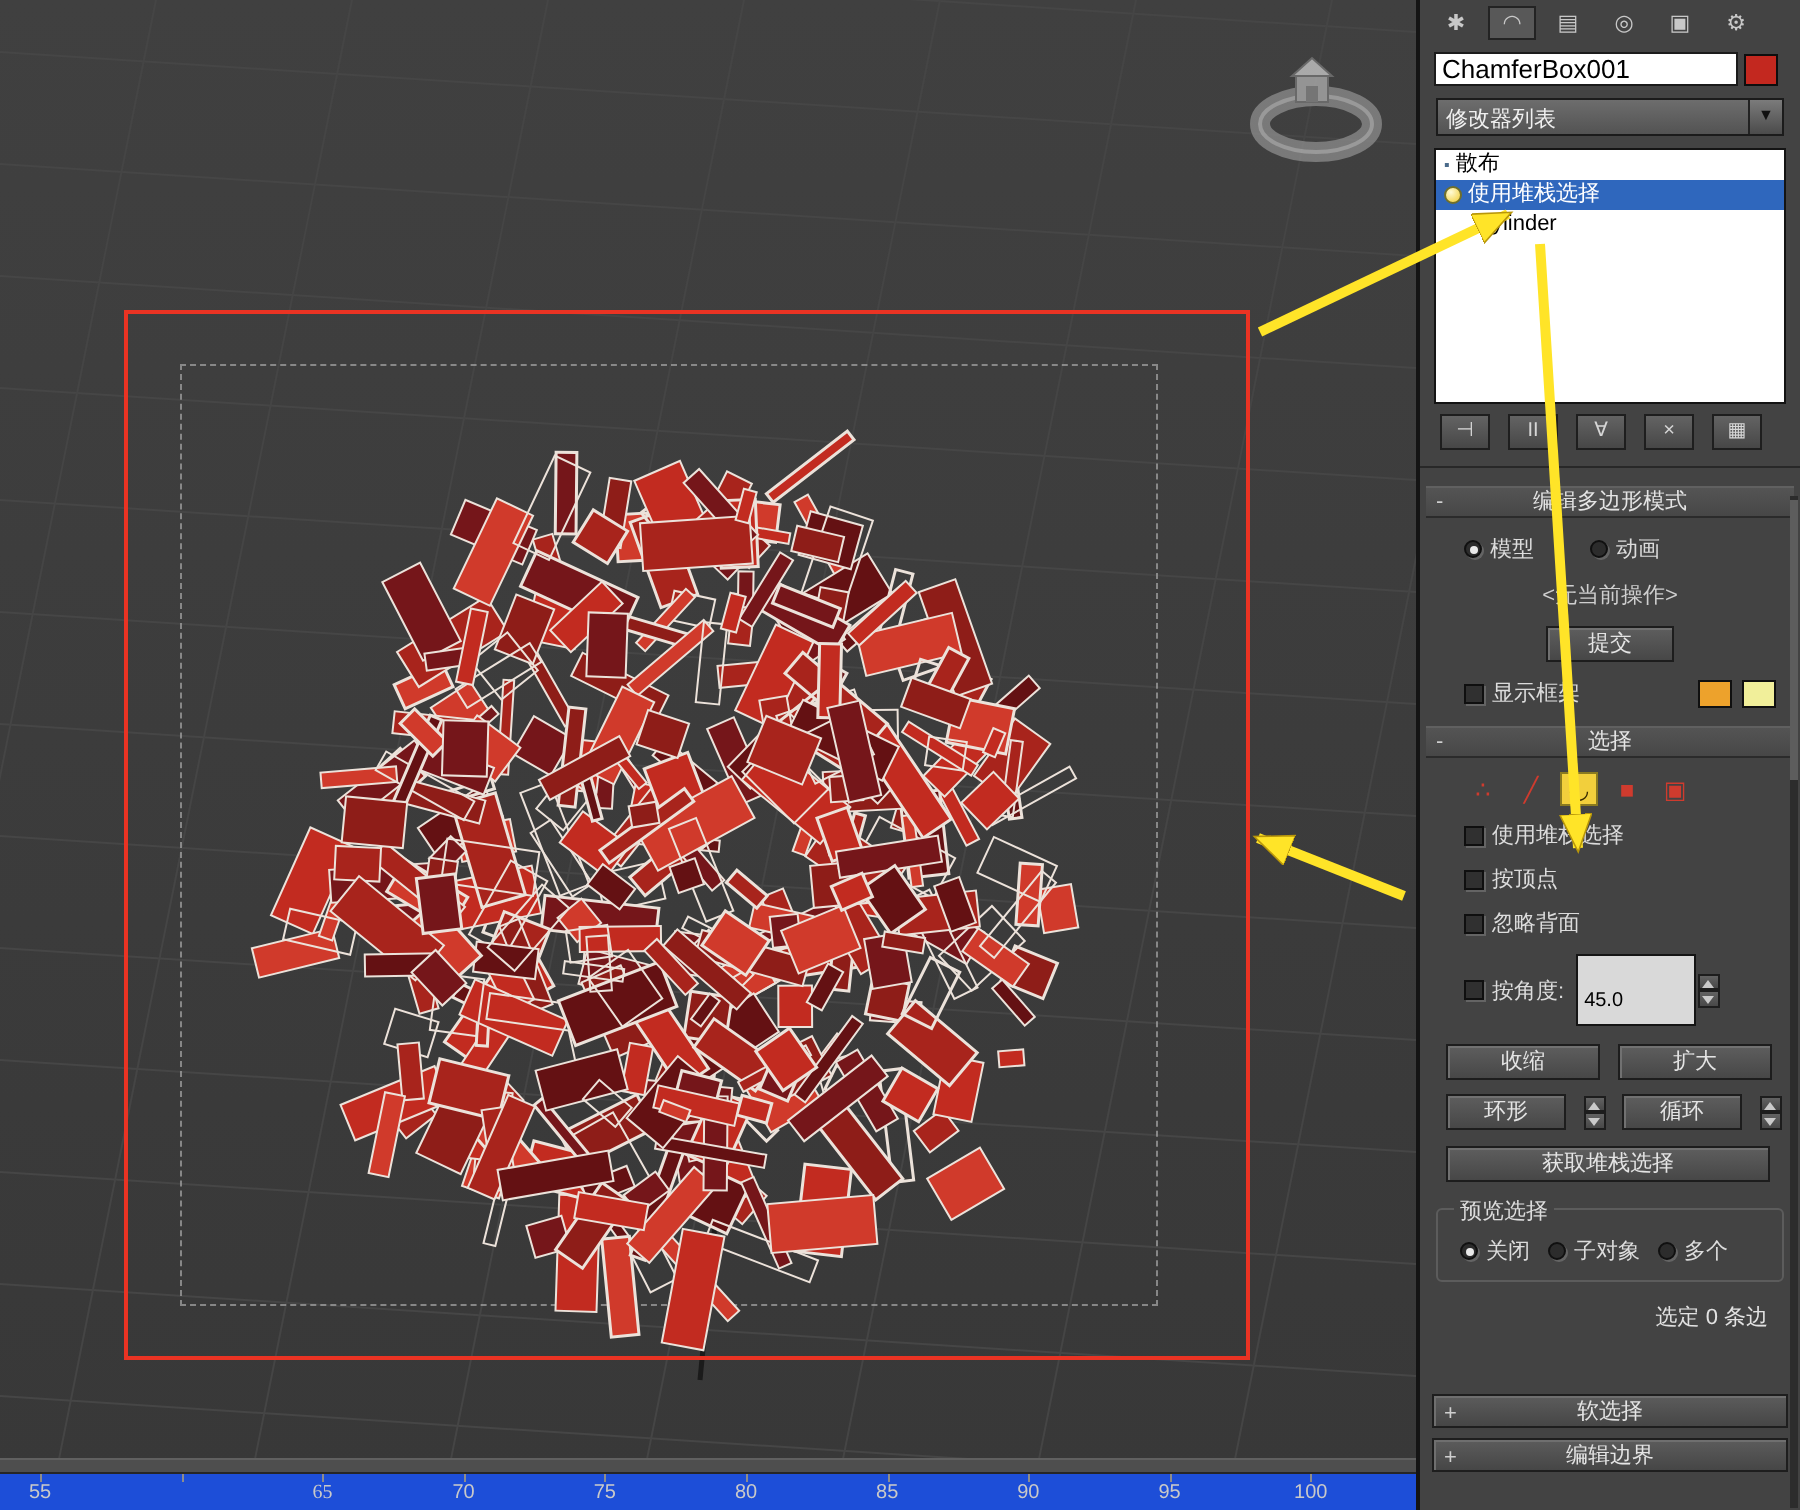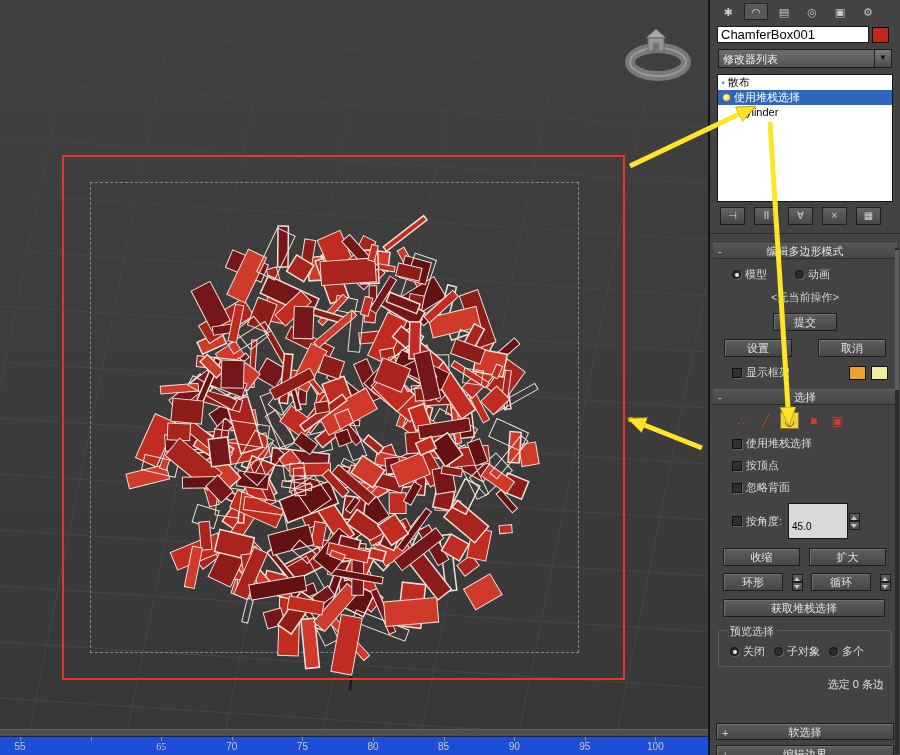--- a/index.html
+++ b/index.html
@@ -540,24 +540,20 @@
           <span class="radio on"></span>
           <span>模型</span>
         </label>
         <label>
           <span class="radio"></span>
           <span>动画</span>
         </label>
       </div>
       <div class="center-text">&lt;无当前操作&gt;</div>
       <div class="btn" id="commit-btn">提交</div>
-      <div class="row" id="setcancel">
-        <div class="btn">设置</div>
-        <div class="btn">取消</div>
-      </div>
       <div class="row" id="cage-row">
         <label>
           <span class="chk"></span>
           <span>显示框架</span>
         </label>
         <span class="sp"></span>
         <span class="swatch2 orange"></span>
         <span class="swatch2 yellow"></span>
       </div>
 

